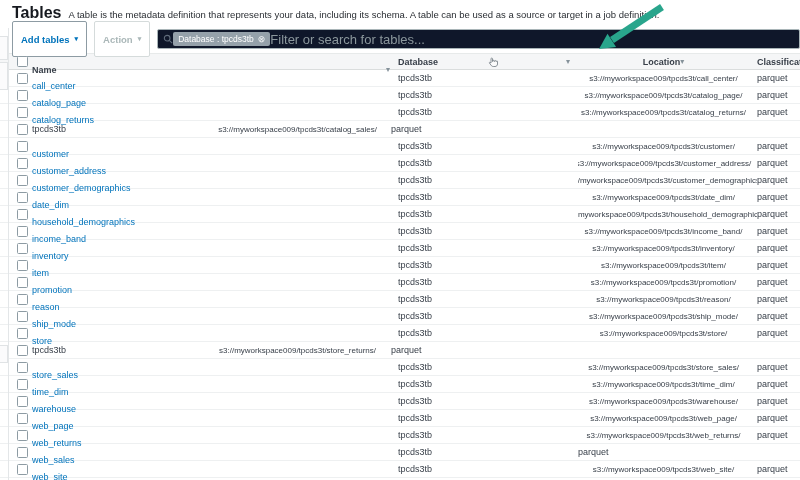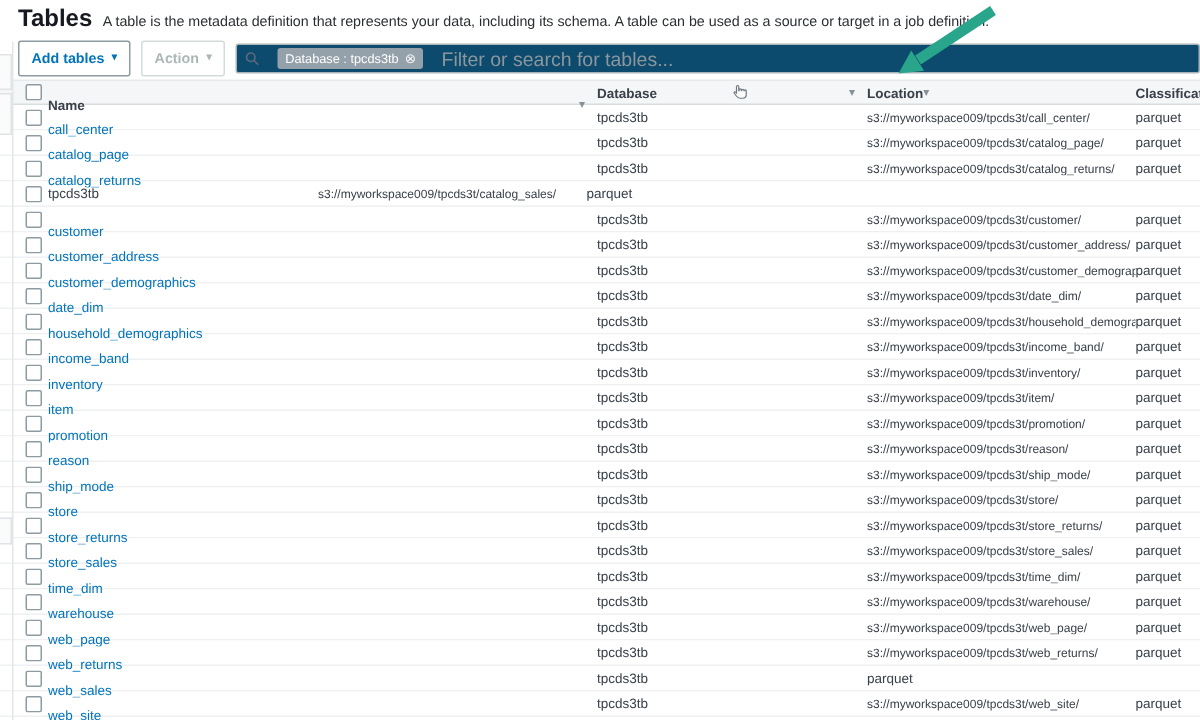--- a/index.html
+++ b/index.html
@@ -8,43 +8,43 @@
   .gutter-tab{position:absolute;left:0;width:8px;background:#fbfbfc;border:1px solid #e0e3e5;border-left:none;box-sizing:border-box;}
   .gt1{top:36px;height:24px;}
   .gt2{top:62px;height:28px;}
   .gt3{top:345px;height:18px;}
 
   .topbar{padding:4px 0 0 12px;white-space:nowrap;}
   .page-title{font-size:16px;font-weight:bold;color:#16191f;display:inline-block;}
   .page-desc{font-size:9.5px;color:#2a2e33;margin-left:7px;}
 
   .toolbar{display:flex;align-items:center;margin:7px 0 0 12px;height:20px;padding-right:0;}
-  .btn{height:24px;box-sizing:border-box;border:1px solid #8d9ba3;background:#fff;color:#0073bb;
+  .btn{height:36px;box-sizing:border-box;border:1px solid #8d9ba3;background:#fff;color:#0073bb;
        font-weight:bold;font-size:9.5px;padding:0 8px;display:flex;align-items:center;gap:5px;
        border-radius:2px;cursor:pointer;font-family:"Liberation Sans",sans-serif;}
   .btn .caret{font-size:7px;line-height:1;transform:translateY(-1px);}
   .btn.disabled{color:#aab7b8;border-color:#d5dbdb;margin-left:7px;cursor:default;}
   .searchbox{flex:1;height:20px;box-sizing:border-box;border:1px solid #a9b5b8;margin-left:7px;
-             display:flex;align-items:center;padding:0 5px;gap:12px;border-radius:2px;overflow:hidden;background:#0c4a6e;}
+             display:flex;align-items:center;padding:0 5px;gap:0;border-radius:2px;overflow:hidden;background:#0f172a;}
   .search-icon{flex:0 0 auto;display:flex;align-items:center;}
   .chip{background:#95a1aa;color:#fff;font-size:8.5px;padding:2px 5px;border-radius:2px;
         display:flex;align-items:center;gap:4px;white-space:nowrap;cursor:default;}
   .chip .x{font-size:9px;opacity:.9;cursor:pointer;line-height:1;}
   .placeholder{color:#8b979c;font-size:13px;white-space:nowrap;}
 
   .table{margin-top:4px;border-top:1px solid #e7eaea;width:820px;}
   .thead{display:flex;height:15px;align-items:center;background:#f5f6f7;border-bottom:1px solid #dadddd;
          font-weight:bold;font-size:9px;color:#39404a;}
   .tr{display:flex;height:17px;align-items:center;border-bottom:1px solid #eef0f1;font-size:9px;
       color:#39404a;background:#fff;box-sizing:border-box;}
   .cell{box-sizing:border-box;white-space:nowrap;overflow:hidden;}
   .c-check{flex:0 0 32px;padding-left:17px;display:flex;align-items:center;}
   .c-name{flex:0 0 366px;display:flex;justify-content:space-between;align-items:flex-start;padding-right:8px;margin-top:16px;}
   .c-db{flex:0 0 180px;display:flex;justify-content:space-between;align-items:center;padding-right:8px;}
-  .c-loc{flex:0 0 179px;display:flex;justify-content:flex-start;align-items:center;padding-right:8px;font-size:8px;}
+  .c-loc{flex:0 0 179px;display:flex;justify-content:center;align-items:center;padding-right:8px;font-size:8px;}
   .c-cls{flex:1;}
   .thead .c-loc{font-size:9px;}
   .sort-caret{font-size:8px;color:#85929a;font-weight:normal;}
   .cb{width:9px;height:9px;border:1px solid #8d9ba3;border-radius:1.5px;background:#fff;display:inline-block;cursor:pointer;}
   a.tname{color:#0073bb;text-decoration:none;cursor:pointer;}
 
   .overlay{position:absolute;left:0;top:0;width:800px;height:480px;pointer-events:none;z-index:50;}
   .cursor-wrap{position:absolute;left:488px;top:54px;z-index:60;pointer-events:none;}
 </style>
 </head>
@@ -402,24 +402,20 @@
           <span class="locv">s3://myworkspace009/tpcds3t/store/</span>
           <span></span>
         </span>
     <span class="cell c-cls">parquet</span>
   </div>
 
   <div class="tr">
     <span class="cell c-check">
           <span class="cb"></span>
         </span>
-    <span class="cell c-name">
-          <a class="tname">store_returns</a>
-          <span></span>
-        </span>
     <span class="cell c-db">
           <span class="dbv">tpcds3tb</span>
           <span></span>
         </span>
     <span class="cell c-loc">
           <span class="locv">s3://myworkspace009/tpcds3t/store_returns/</span>
           <span></span>
         </span>
     <span class="cell c-cls">parquet</span>
   </div>

